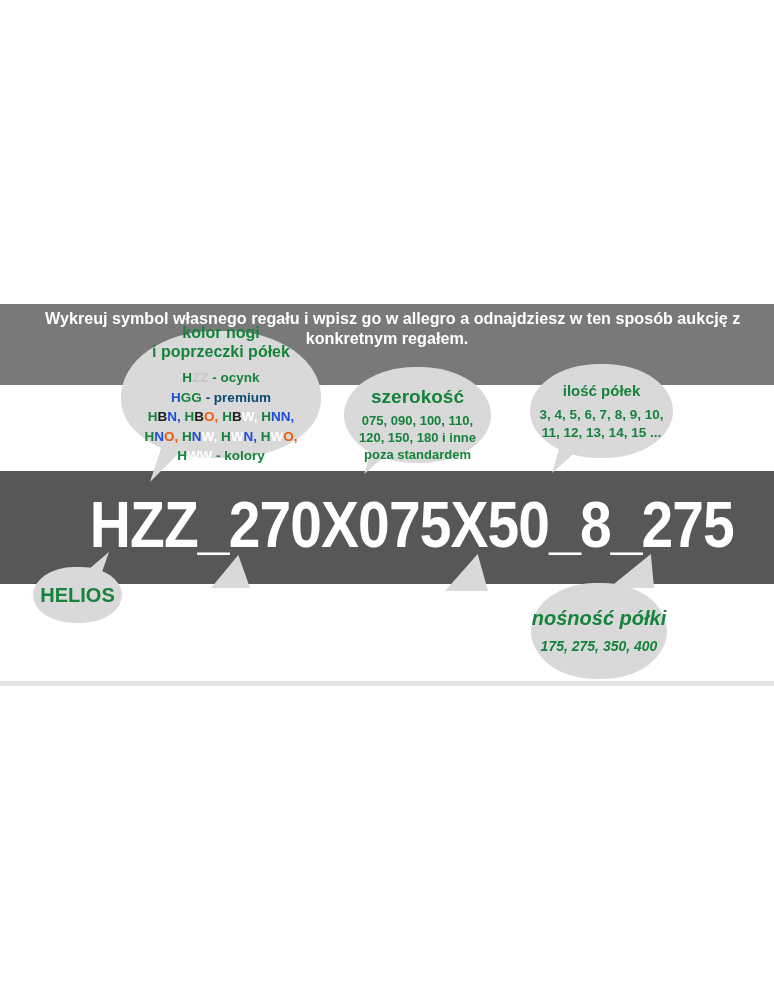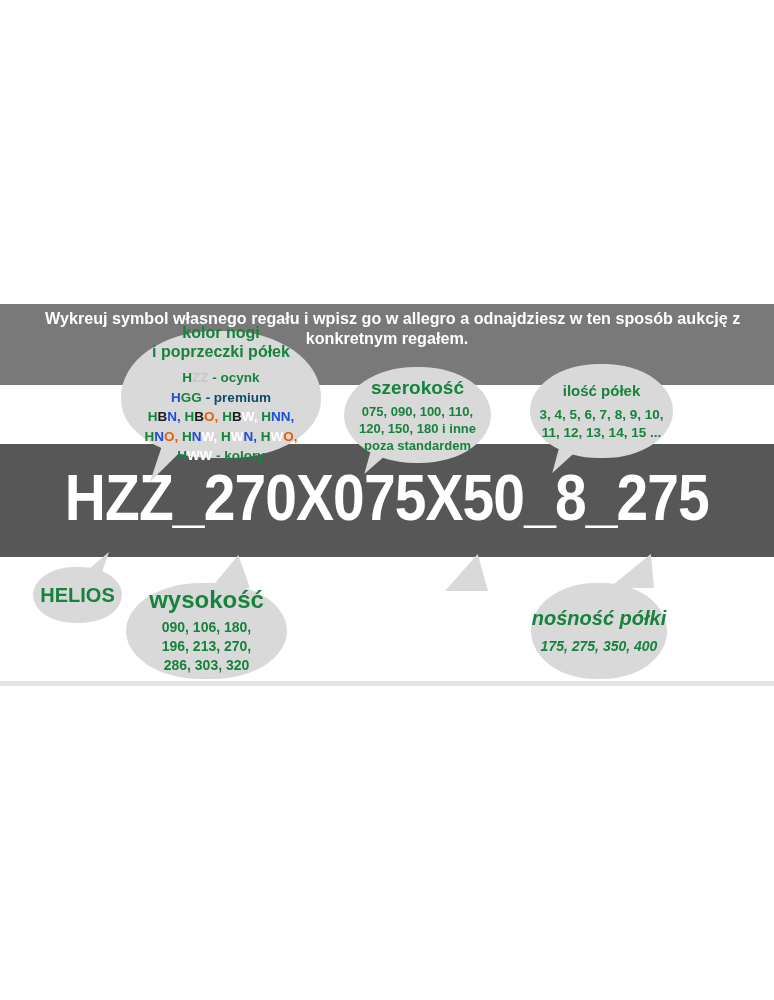--- a/index.html
+++ b/index.html
@@ -3,21 +3,21 @@
 <meta charset="utf-8">
 <style>
   html,body{margin:0;padding:0;background:#fff;}
   .canvas{
     position:relative;width:774px;height:1000px;background:#fff;overflow:hidden;
     font-family:"Liberation Sans", sans-serif;
   }
   
   .band{position:absolute;left:0;width:774px;z-index:1;}
   .band-headline{top:304px;height:81px;background:var(--c-headline_bar);}
-  .band-code{top:444px;height:113px;background:var(--c-code_band);display:flex;align-items:center;justify-content:center;}
+  .band-code{top:471px;height:113px;background:var(--c-code_band);display:flex;align-items:center;justify-content:flex-end;}
   .stripe{position:absolute;left:0;top:681px;width:774px;height:5px;background:var(--c-stripe);z-index:0;}
 
   .headline{
     margin:0 auto;padding-top:5px;width:720px;text-align:center;
     color:#fff;font-weight:bold;font-size:17px;line-height:20px;
     transform:scaleX(0.95);transform-origin:center top;
   }
   .hl-line{display:block;white-space:nowrap;}
 
   .code-big{
@@ -38,21 +38,21 @@
   .b-lines{color:var(--c-green);font-weight:bold;}
 
   
   .bubble-kolor{left:121px;top:331px;width:200px;height:127px;border-radius:47% 47% 46% 46%/52% 52% 46% 46%;}
   .bubble-kolor .b-title{font-size:16px;line-height:19px;margin-bottom:7px;}
   .code-row{font-size:13.5px;line-height:19.5px;font-weight:bold;white-space:nowrap;}
   .code-row span{white-space:pre;}
   .tail-kolor{left:149px;top:430px;width:48px;height:52px;clip-path:polygon(2% 100%,38% 0,100% 10%);}
 
   
-  .bubble-szerokosc{left:344px;top:367px;width:147px;height:96px;border-radius:48%/50%;}
+  .bubble-szerokosc{left:344px;top:367px;width:147px;height:96px;border-radius:48%/50%;justify-content:flex-end;}
   .bubble-szerokosc .b-title{font-size:19px;line-height:22px;margin-bottom:4px;}
   .bubble-szerokosc .b-lines{font-size:13px;line-height:17px;}
   .tail-szerokosc{left:361px;top:448px;width:33px;height:26px;clip-path:polygon(10% 100%,32% 0,100% 0);}
 
   
   .bubble-ilosc{left:530px;top:364px;width:143px;height:94px;border-radius:48%/50%;}
   .bubble-ilosc .b-title{font-size:15px;line-height:22px;margin-bottom:4px;}
   .bubble-ilosc .b-lines{font-size:13.5px;line-height:18px;}
   .tail-ilosc{left:549px;top:446px;width:33px;height:27px;clip-path:polygon(10% 100%,32% 0,100% 0);}
 
@@ -133,28 +133,20 @@
     <div class="b-lines">
       <span style="display:block">3, 4, 5, 6, 7, 8, 9, 10,</span>
       <span style="display:block">11, 12, 13, 14, 15 ...</span>
     </div>
   </div>
 
   <div class="bubble bubble-helios">
     <div class="b-title">HELIOS</div>
   </div>
 
-  <div class="bubble bubble-wysokosc">
-    <div class="b-title">wysokość</div>
-    <div class="b-lines">
-      <span style="display:block">090, 106, 180,</span>
-      <span style="display:block">196, 213, 270,</span>
-      <span style="display:block">286, 303, 320</span>
-    </div>
-  </div>
 
 
   <div class="bubble bubble-nosnosc">
     <div class="b-title">nośność półki</div>
     <div class="b-lines">
       <span style="display:block">175, 275, 350, 400</span>
     </div>
   </div>
 
 </div>

